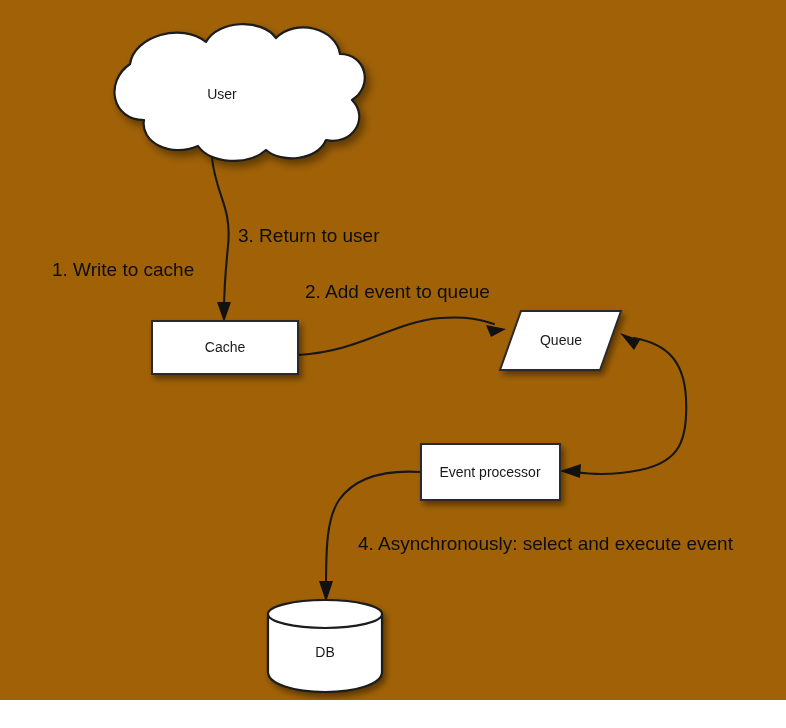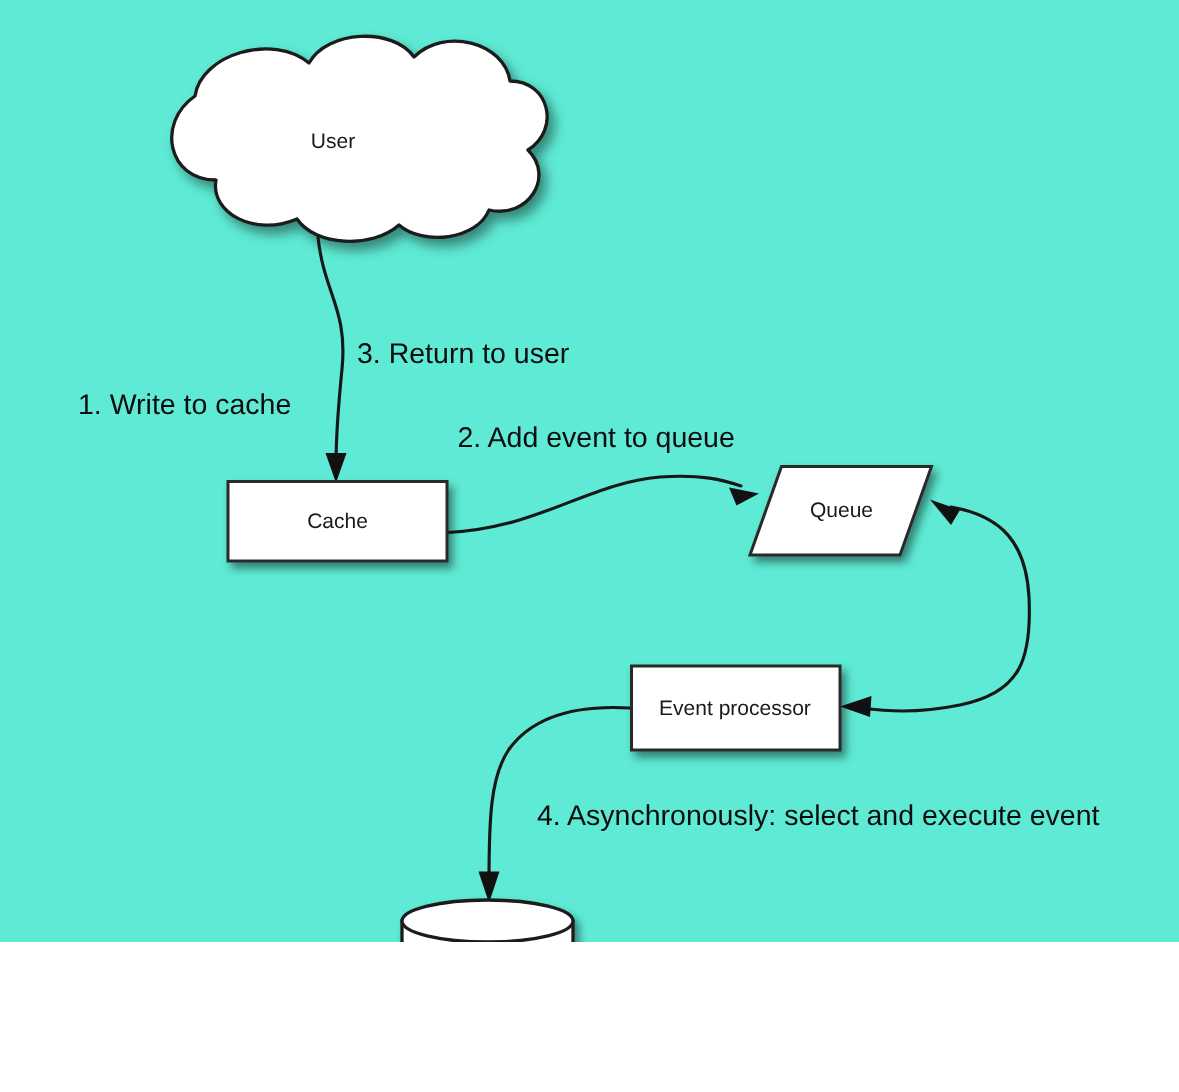--- a/index.html
+++ b/index.html
@@ -8,22 +8,22 @@
     padding: 0;
     background: #ffffff;
   }
   body {
     font-family: "Liberation Sans", sans-serif;
     -webkit-font-smoothing: antialiased;
   }
   #canvas {
     position: relative;
     width: 786px;
-    height: 628px;
-    background: #5eead4;
+    height: 700px;
+    background: #a16207;
     overflow: hidden;
   }
   #diagram-svg {
     position: absolute;
     left: 0;
     top: 0;
     width: 786px;
     height: 728px;
     display: block;
   }

